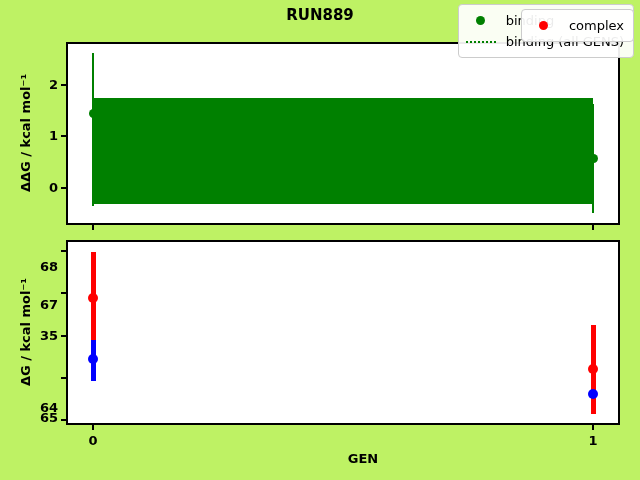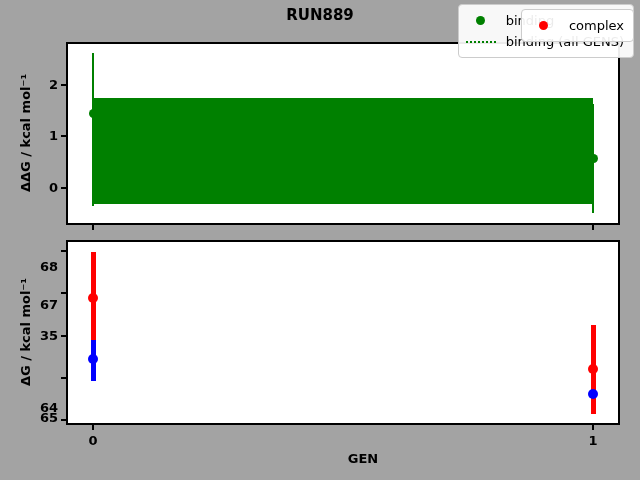--- a/index.html
+++ b/index.html
@@ -1,17 +1,17 @@
 <!DOCTYPE html>
 <html><head>
 <meta charset="utf-8">
 <style>
   html,body { margin:0; padding:0; background:#ffffff; }
   #figure {
-    position: relative; width: 640px; height: 480px; background:#a3a3a3;
+    position: relative; width: 640px; height: 480px; background:#bef264;
     font-family: "DejaVu Sans", "Liberation Sans", sans-serif; overflow: hidden;
   }
   #fig-title {
     position:absolute; left:320px; top:15px; transform:translate(-50%,-50%);
     font-size:15px; font-weight:bold; color:#000; white-space:nowrap;
   }
   .axes {
     position:absolute; border:2px solid #000; box-sizing:border-box; background:#fff;
   }
   #ax-top    { left:66px; top:42px;  width:554px; height:183px; }

